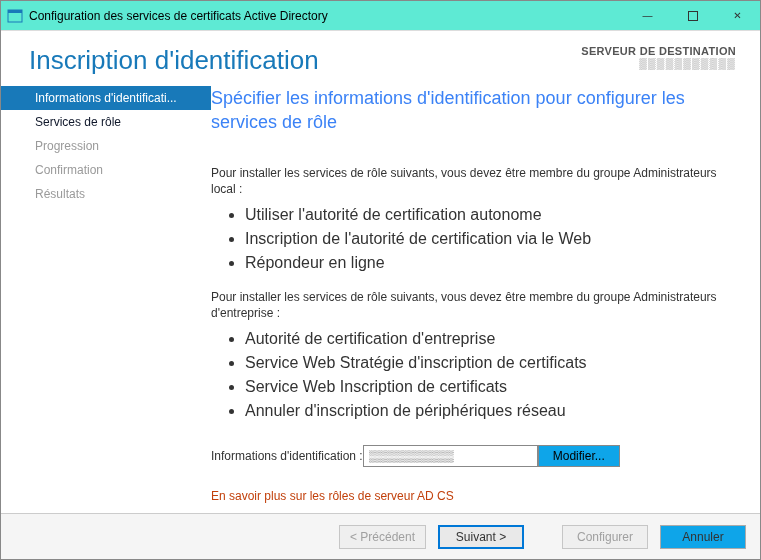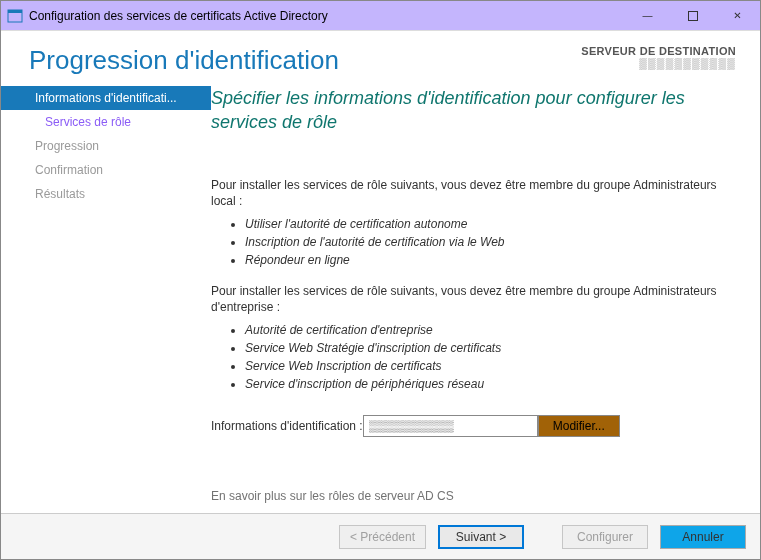--- a/index.html
+++ b/index.html
@@ -14,21 +14,21 @@
     flex-direction: column;
     overflow: hidden;
   }
   
   .titlebar {
     height: 30px;
     display: flex;
     align-items: center;
     padding-left: 6px;
     border-bottom: 1px solid #ddd;
-    background: #c4b5fd;
+    background: #5eead4;
   }
   .titlebar .app-icon {
     width: 16px; height: 16px;
     margin-right: 6px;
     display:inline-flex;align-items:center;justify-content:center;
   }
   .titlebar .title-text {
     flex: 1;
     color: #000;
     font-size: 12px;
@@ -72,44 +72,43 @@
   }
   .sidebar-item {
     padding: 5px 10px 5px 34px;
     font-size: 12px;
     color: #9a9a9a;
     cursor: default;
     white-space: nowrap;
     overflow: hidden;
     text-overflow: ellipsis;
   }
-  .sidebar-item.enabled { color: #8b5cf6; margin-left: 10px; }
+  .sidebar-item.enabled { color: #0f172a; }
   .sidebar-item.selected {
     background: #1879b9;
     color: #fff;
   }
 
   .content {
     flex: 1;
     padding: 6px 22px 0 0;
     display:flex;
     flex-direction:column;
     color:#333;
   }
   .content h2 {
     font-size: 18px;
     font-weight: 400;
-    color: #0f766e;
+    color: #3b82f6;
     line-height: 1.35;
-    margin-bottom: 36px;
-    font-style: italic;
+    margin-bottom: 24px;
   }
   .para { font-size: 12px; margin: 6px 0 4px; line-height:1.35; }
   ul.bullets { margin: 2px 0 8px 34px; }
-  ul.bullets li { font-size:12px; line-height:1.5;font-style:italic; }
+  ul.bullets li { font-size:16px; line-height:1.5; }
 
   .cred-row {
     margin-top: 14px;
     display: flex;
     align-items: center;
     gap: 0;
   }
   .cred-label { font-size:12px; }
   .cred-input {
     width: 175px;
@@ -117,29 +116,29 @@
     border: 1px solid #888;
     background: #fff;
     font-size: 12px;
     padding: 2px 5px;
     color:#777;
     filter: blur(0.5px);
   }
   .modify-btn {
     height: 22px;
     padding: 0 14px;
-    background: #a16207;
+    background: #0ea5e9;
     border: 1px solid #888;
     font-size: 12px;
     cursor: default;
   }
 
   .spacer { flex:1; }
   .more-link {
-    color: #737373;
+    color: #c2410c;
     font-size: 12px;
     margin: 14px 0 10px 0;
     cursor: pointer;
   }
 
   
   .footer {
     border-top: 1px solid #ccc;
     height: 46px;
     display: flex;
@@ -186,21 +185,21 @@
     <div class="win-btn">
       <svg width="10" height="10">
           <rect x="0.5" y="0.5" width="9" height="9" fill="none" stroke="#333"></rect>
         </svg>
     </div>
     <div class="win-btn close">✕</div>
   </div>
 </div>
 
 <div class="header">
-  <h1>Progression d'identification</h1>
+  <h1>Inscription d'identification</h1>
   <div class="dest-box">
     <div class="dest-label">SERVEUR DE DESTINATION</div>
     <div class="dest-value">▒▒▒▒▒▒▒▒▒▒▒</div>
   </div>
 </div>
 
 <div class="body">
   <div class="sidebar">
     <div class="sidebar-item selected">Informations d'identificati...</div>
     <div class="sidebar-item enabled">Services de rôle</div>
@@ -217,21 +216,21 @@
       <li>Utiliser l'autorité de certification autonome</li>
       <li>Inscription de l'autorité de certification via le Web</li>
       <li>Répondeur en ligne</li>
     </ul>
 
     <div class="para">Pour installer les services de rôle suivants, vous devez être membre du groupe Administrateurs d'entreprise :</div>
     <ul class="bullets">
       <li>Autorité de certification d'entreprise</li>
       <li>Service Web Stratégie d'inscription de certificats</li>
       <li>Service Web Inscription de certificats</li>
-      <li>Service d'inscription de périphériques réseau</li>
+      <li>Annuler d'inscription de périphériques réseau</li>
     </ul>
 
     <div class="cred-row">
       <span class="cred-label">Informations d'identification :</span>
       <input class="cred-input" type="text" value="▒▒▒▒▒▒▒▒▒▒" style="">
       <button class="modify-btn">Modifier...</button>
     </div>
 
     <div class="spacer"></div>
     <div class="more-link">En savoir plus sur les rôles de serveur AD CS</div>

